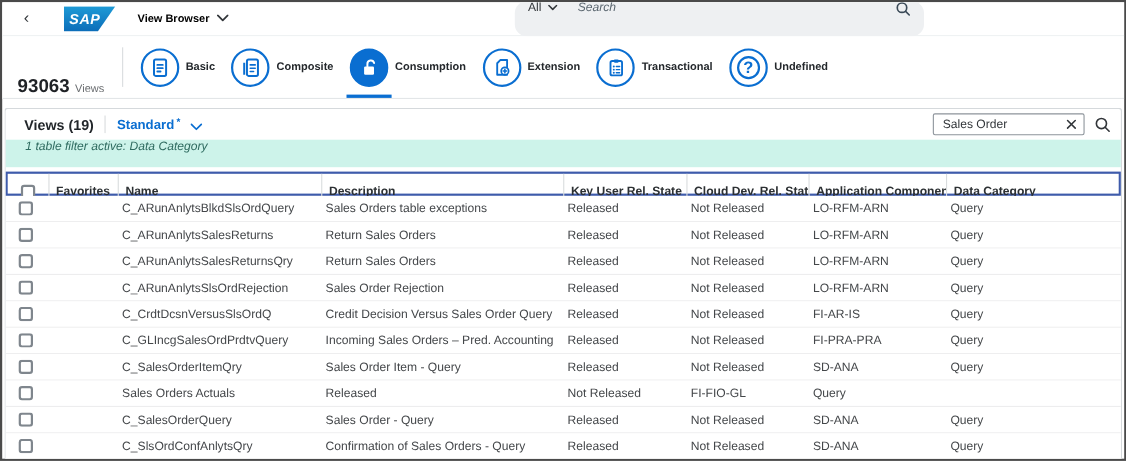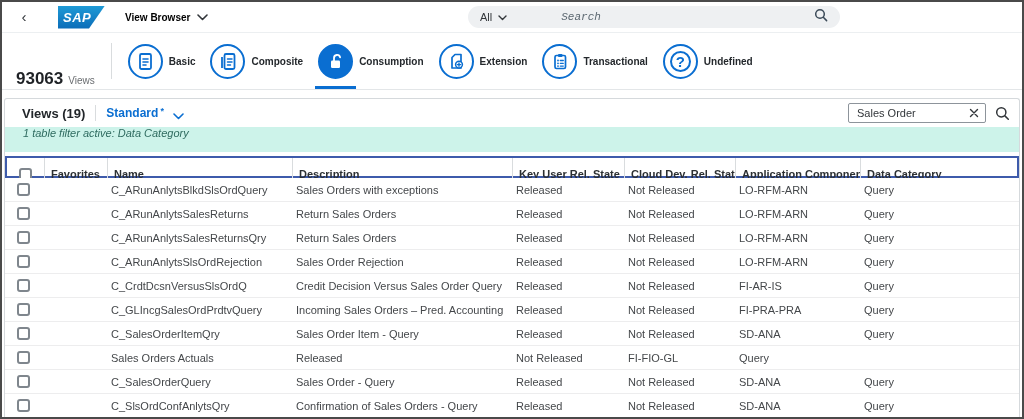--- a/index.html
+++ b/index.html
@@ -5,23 +5,23 @@
   * { margin:0; padding:0; box-sizing:border-box; }
   html,body { width:1024px; height:419px; font-family:"Liberation Sans", sans-serif; background:#fff; overflow:hidden; }
   .frame { width:1024px; height:419px; border:2px solid #4a4a4a; background:#fff; display:flex; flex-direction:column; overflow:hidden; }
 
   
   .topbar { height:31px; flex:0 0 31px; display:flex; align-items:center; padding:0 10px 0 12px; border-bottom:1px solid #eceff1; background:#fff; }
   .back-btn { width:20px; height:20px; border:none; background:transparent; color:#32363a; font-size:15px; line-height:18px; cursor:pointer; margin-right:14px; }
   .sap-logo { width:47px; height:23px; background:linear-gradient(180deg,#1e9ad6 0%,#0b6cb8 100%); clip-path:polygon(0 0,100% 0,66% 100%,0 100%); color:#fff; font-style:italic; font-weight:bold; font-size:13px; letter-spacing:0.5px; display:flex; align-items:center; padding-left:5px; margin-right:20px;margin-left:10px; }
   .app-title { display:flex; align-items:center; gap:7px; font-size:10px; font-weight:bold; color:#000000; cursor:pointer; }
   .chev { display:inline-block; }
-  .global-search { margin-left:auto; margin-right:172px; width:372px; height:22px; border-radius:11px; background:#eef0f2; display:flex; align-items:center; padding:0 12px; }
+  .global-search { margin-left:auto; margin-right:172px; width:372px; height:32px; border-radius:11px; background:#eef0f2; display:flex; align-items:flex-start; padding:0 12px; }
   .gs-scope { display:flex; align-items:center; gap:6px; font-size:11px; color:#32363a; cursor:pointer; margin-right:18px; }
-  .gs-input { flex:1; border:none; background:transparent; outline:none; font-size:11px; font-style:italic; color:#32363a; font-family:Liberation Mono, monospace;margin-left:36px; }
+  .gs-input { flex:1; border:none; background:transparent; outline:none; font-size:11px; font-style:italic; color:#32363a; font-family:Liberation Sans, sans-serif; }
   .gs-input::placeholder { color:#5b6770; font-style:italic; }
 
   
   .toolbar { height:57px; flex:0 0 57px; display:flex; align-items:center; padding:0 10px 0 14px; border-bottom:1px solid #e3e6e8; position:relative; background:#fff; }
   .views-count { display:flex; align-items:baseline; gap:5px; }
   .views-count .num { font-size:17px; font-weight:bold; color:#1f2226;margin-top:36px; }
   .views-count .lbl { font-size:10px; color:#6a6d70; }
   .tb-divider { width:1px; height:36px; background:#d9dcde; margin:0 16px; }
   .cat { display:flex; align-items:center; gap:6px; margin-right:15px; height:100%; position:relative; cursor:pointer; }
   .cat-circle { width:35px; height:35px; border:2px solid #0a6ed1; border-radius:50%; background:#fff; display:flex; align-items:center; justify-content:center; flex:0 0 35px; }
@@ -211,21 +211,21 @@
       <div class="th">Data Category</div>
     </div>
 
     <div class="tbody">
         <div class="trow grid-cols">
     <div class="td c-check">
             <span class="checkbox"></span>
           </div>
     <div class="td"></div>
     <div class="td">C_ARunAnlytsBlkdSlsOrdQuery</div>
-    <div class="td">Sales Orders with exceptions</div>
+    <div class="td">Sales Orders table exceptions</div>
     <div class="td">Released</div>
     <div class="td">Not Released</div>
     <div class="td">LO-RFM-ARN</div>
     <div class="td">Query</div>
   </div>
         <div class="trow grid-cols">
     <div class="td c-check">
             <span class="checkbox"></span>
           </div>
     <div class="td"></div>

